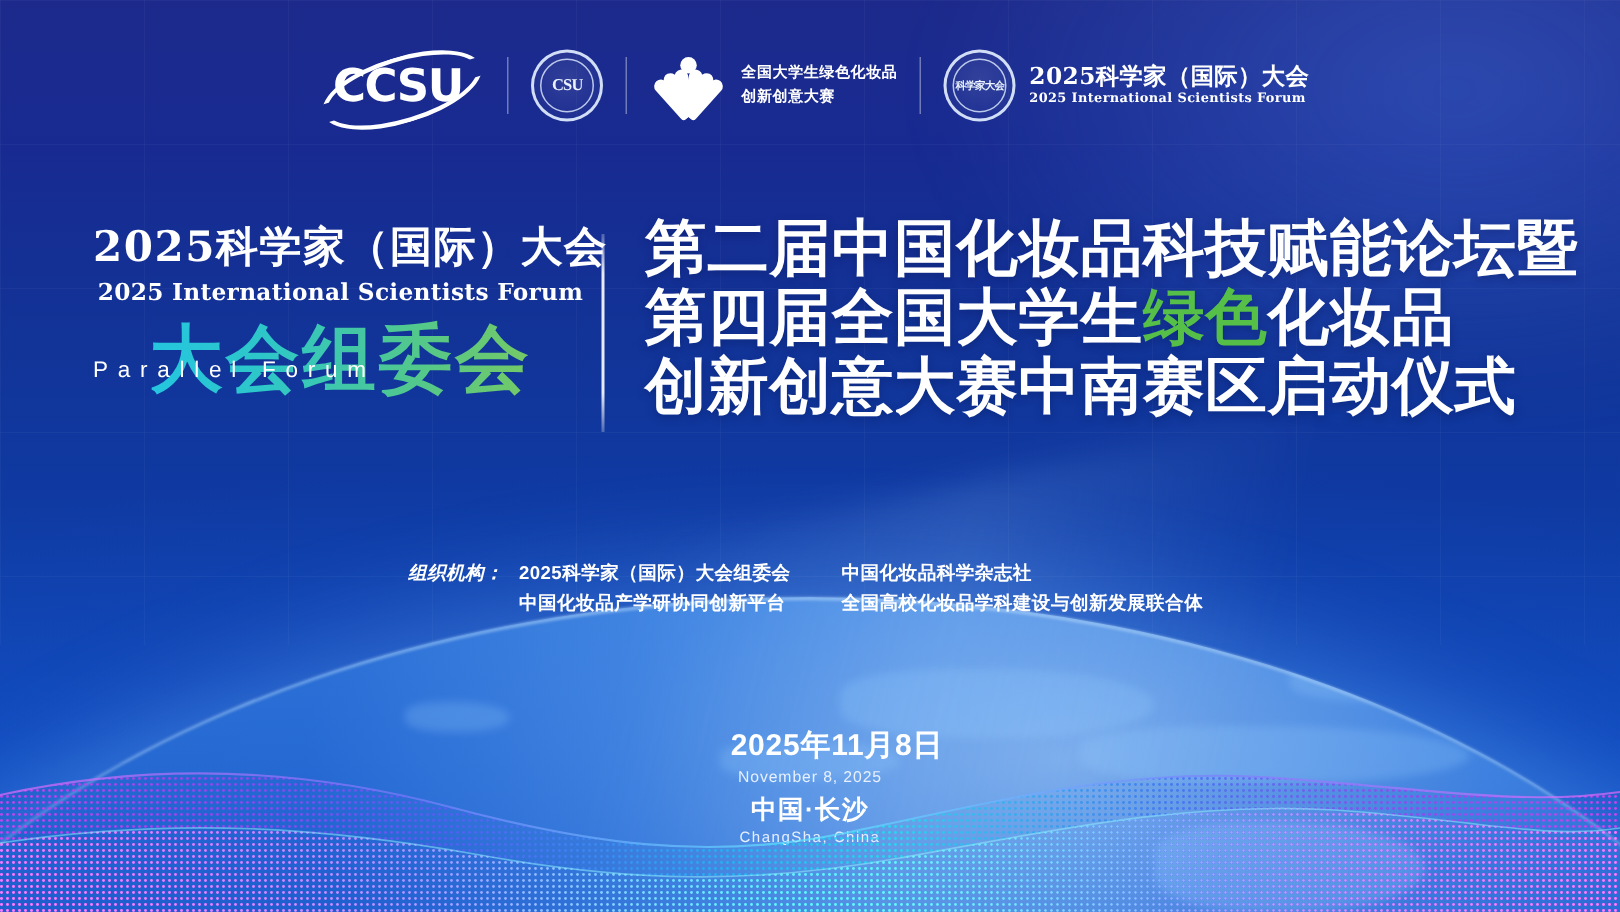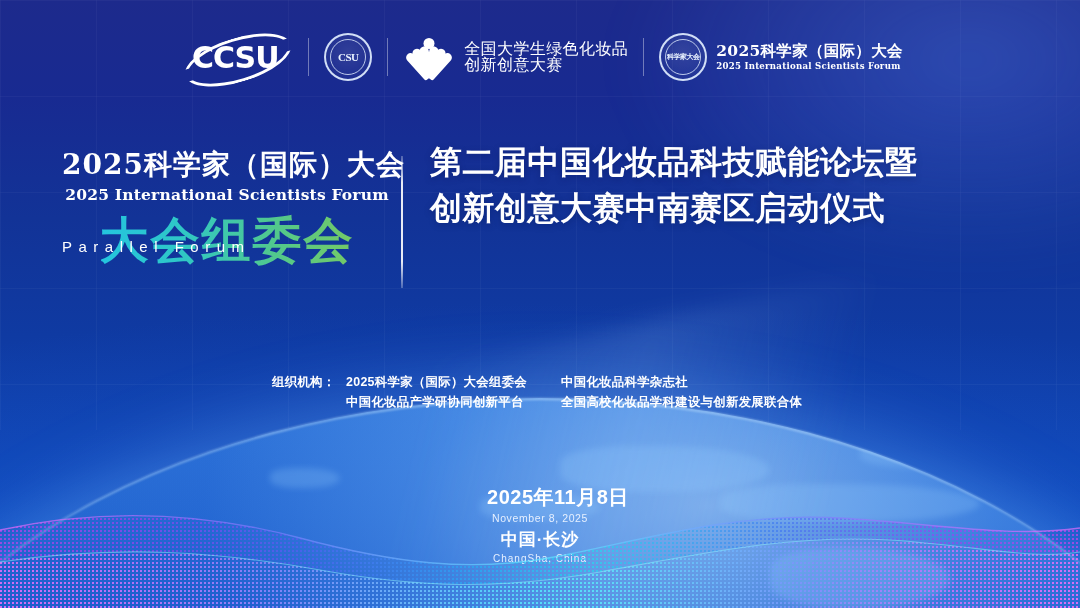--- a/index.html
+++ b/index.html
@@ -93,21 +93,21 @@
         color:#eaf3ff;font-size:11px;font-weight:bold;letter-spacing:-.5px;font-family:Liberation Serif, serif;}
   .seal.seal-sf .mono{font-size:7px;line-height:8px;text-align:center;}
 
   
   .fan{position:relative;width:52px;height:42px;}
   .fan span{position:absolute;bottom:0;left:50%;width:9px;height:32px;background:#fff;
             border-radius:6px 6px 3px 3px;transform-origin:50% 100%;}
   .fan .dot{position:absolute;left:50%;top:2px;width:11px;height:11px;border-radius:50%;
             background:#fff;transform:translateX(-50%);}
 
-  .logo-cn{color:#fff;font-size:16px;line-height:16px;font-weight:normal;letter-spacing:.4px;}
+  .logo-cn{color:#fff;font-size:10px;line-height:16px;font-weight:bold;letter-spacing:.4px;}
   .sf-cn{color:#fff;font-size:15.5px;font-weight:bold;letter-spacing:.3px;line-height:18px;
          font-family:"DejaVu Serif",serif;}
   .sf-en{color:#fff;font-size:8.6px;letter-spacing:.25px;line-height:12px;
          font-family:"DejaVu Serif",serif;font-weight:bold;}
 
   
   .headline{position:absolute;left:0;top:146px;width:1080px;height:150px;}
 
   .left-title{position:absolute;left:62px;top:0;width:330px;text-align:center;}
   .lt-cn{color:#fff;font-size:28px;font-weight:bold;letter-spacing:1px;line-height:38px;
@@ -125,29 +125,29 @@
   .parallel .en{
     position:absolute;left:0;right:0;top:26px;
     color:#ffffff;font-size:15px;letter-spacing:6.5px;font-weight:500;
     text-align:left;white-space:nowrap;
   }
 
   .vline{position:absolute;left:401px;top:10px;width:2px;height:132px;
          background:linear-gradient(180deg,rgba(255,255,255,.25),rgba(255,255,255,.9) 20%,rgba(255,255,255,.9) 80%,rgba(255,255,255,.25));}
 
   .right-title{position:absolute;left:430px;top:-4px;width:630px;}
-  .rt-line{color:#fff;font-size:32px;font-weight:bold;letter-spacing:.5px;line-height:46px;
-           white-space:nowrap;text-shadow:0 2px 6px rgba(0,20,80,.35);font-family:Liberation Mono, monospace;}
+  .rt-line{color:#fff;font-size:41px;font-weight:bold;letter-spacing:.5px;line-height:46px;
+           white-space:nowrap;text-shadow:0 2px 6px rgba(0,20,80,.35);}
   .rt-line .grn{color:#55bf48;}
 
   
   .orgs{position:absolute;left:272px;top:372px;width:560px;
         color:#ffffff;font-size:12.4px;font-weight:bold;line-height:20px;letter-spacing:.3px;}
   .orgs .row{display:flex;}
-  .orgs .lbl{width:74px;flex:none;}
+  .orgs .lbl{width:74px;flex:none;font-style:italic;}
   .orgs .c1{width:215px;flex:none;}
   .orgs .c2{flex:1;}
 
   
   .datebox{position:absolute;left:0;top:484px;width:1080px;text-align:center;}
   .d-cn{color:#fff;font-size:20px;font-weight:bold;letter-spacing:.5px;line-height:26px;padding-left:36px;}
   .d-en{color:#e6f0ff;font-size:10.5px;letter-spacing:.6px;line-height:16px;}
   .p-cn{color:#fff;font-size:17px;font-weight:bold;letter-spacing:1px;line-height:24px;margin-top:2px;}
   .p-en{color:#e6f0ff;font-size:10px;letter-spacing:1px;line-height:14px;}
 </style>
@@ -229,20 +229,21 @@
       <div class="parallel">
         <div class="cn">大会组委会</div>
         <div class="en">Parallel Forum</div>
       </div>
     </div>
 
     <div class="vline"></div>
 
     <div class="right-title">
       <div class="rt-line">第二届中国化妆品科技赋能论坛暨</div>
+      <div class="rt-line"><span>第四届全国大学生</span><span class="grn">绿色</span><span>化妆品</span></div>
       <div class="rt-line">创新创意大赛中南赛区启动仪式</div>
     </div>
 
   </div>
 
   <div class="orgs">
     <div class="row">
       <div class="lbl">组织机构：</div>
       <div class="c1">2025科学家（国际）大会组委会</div>
       <div class="c2">中国化妆品科学杂志社</div>

